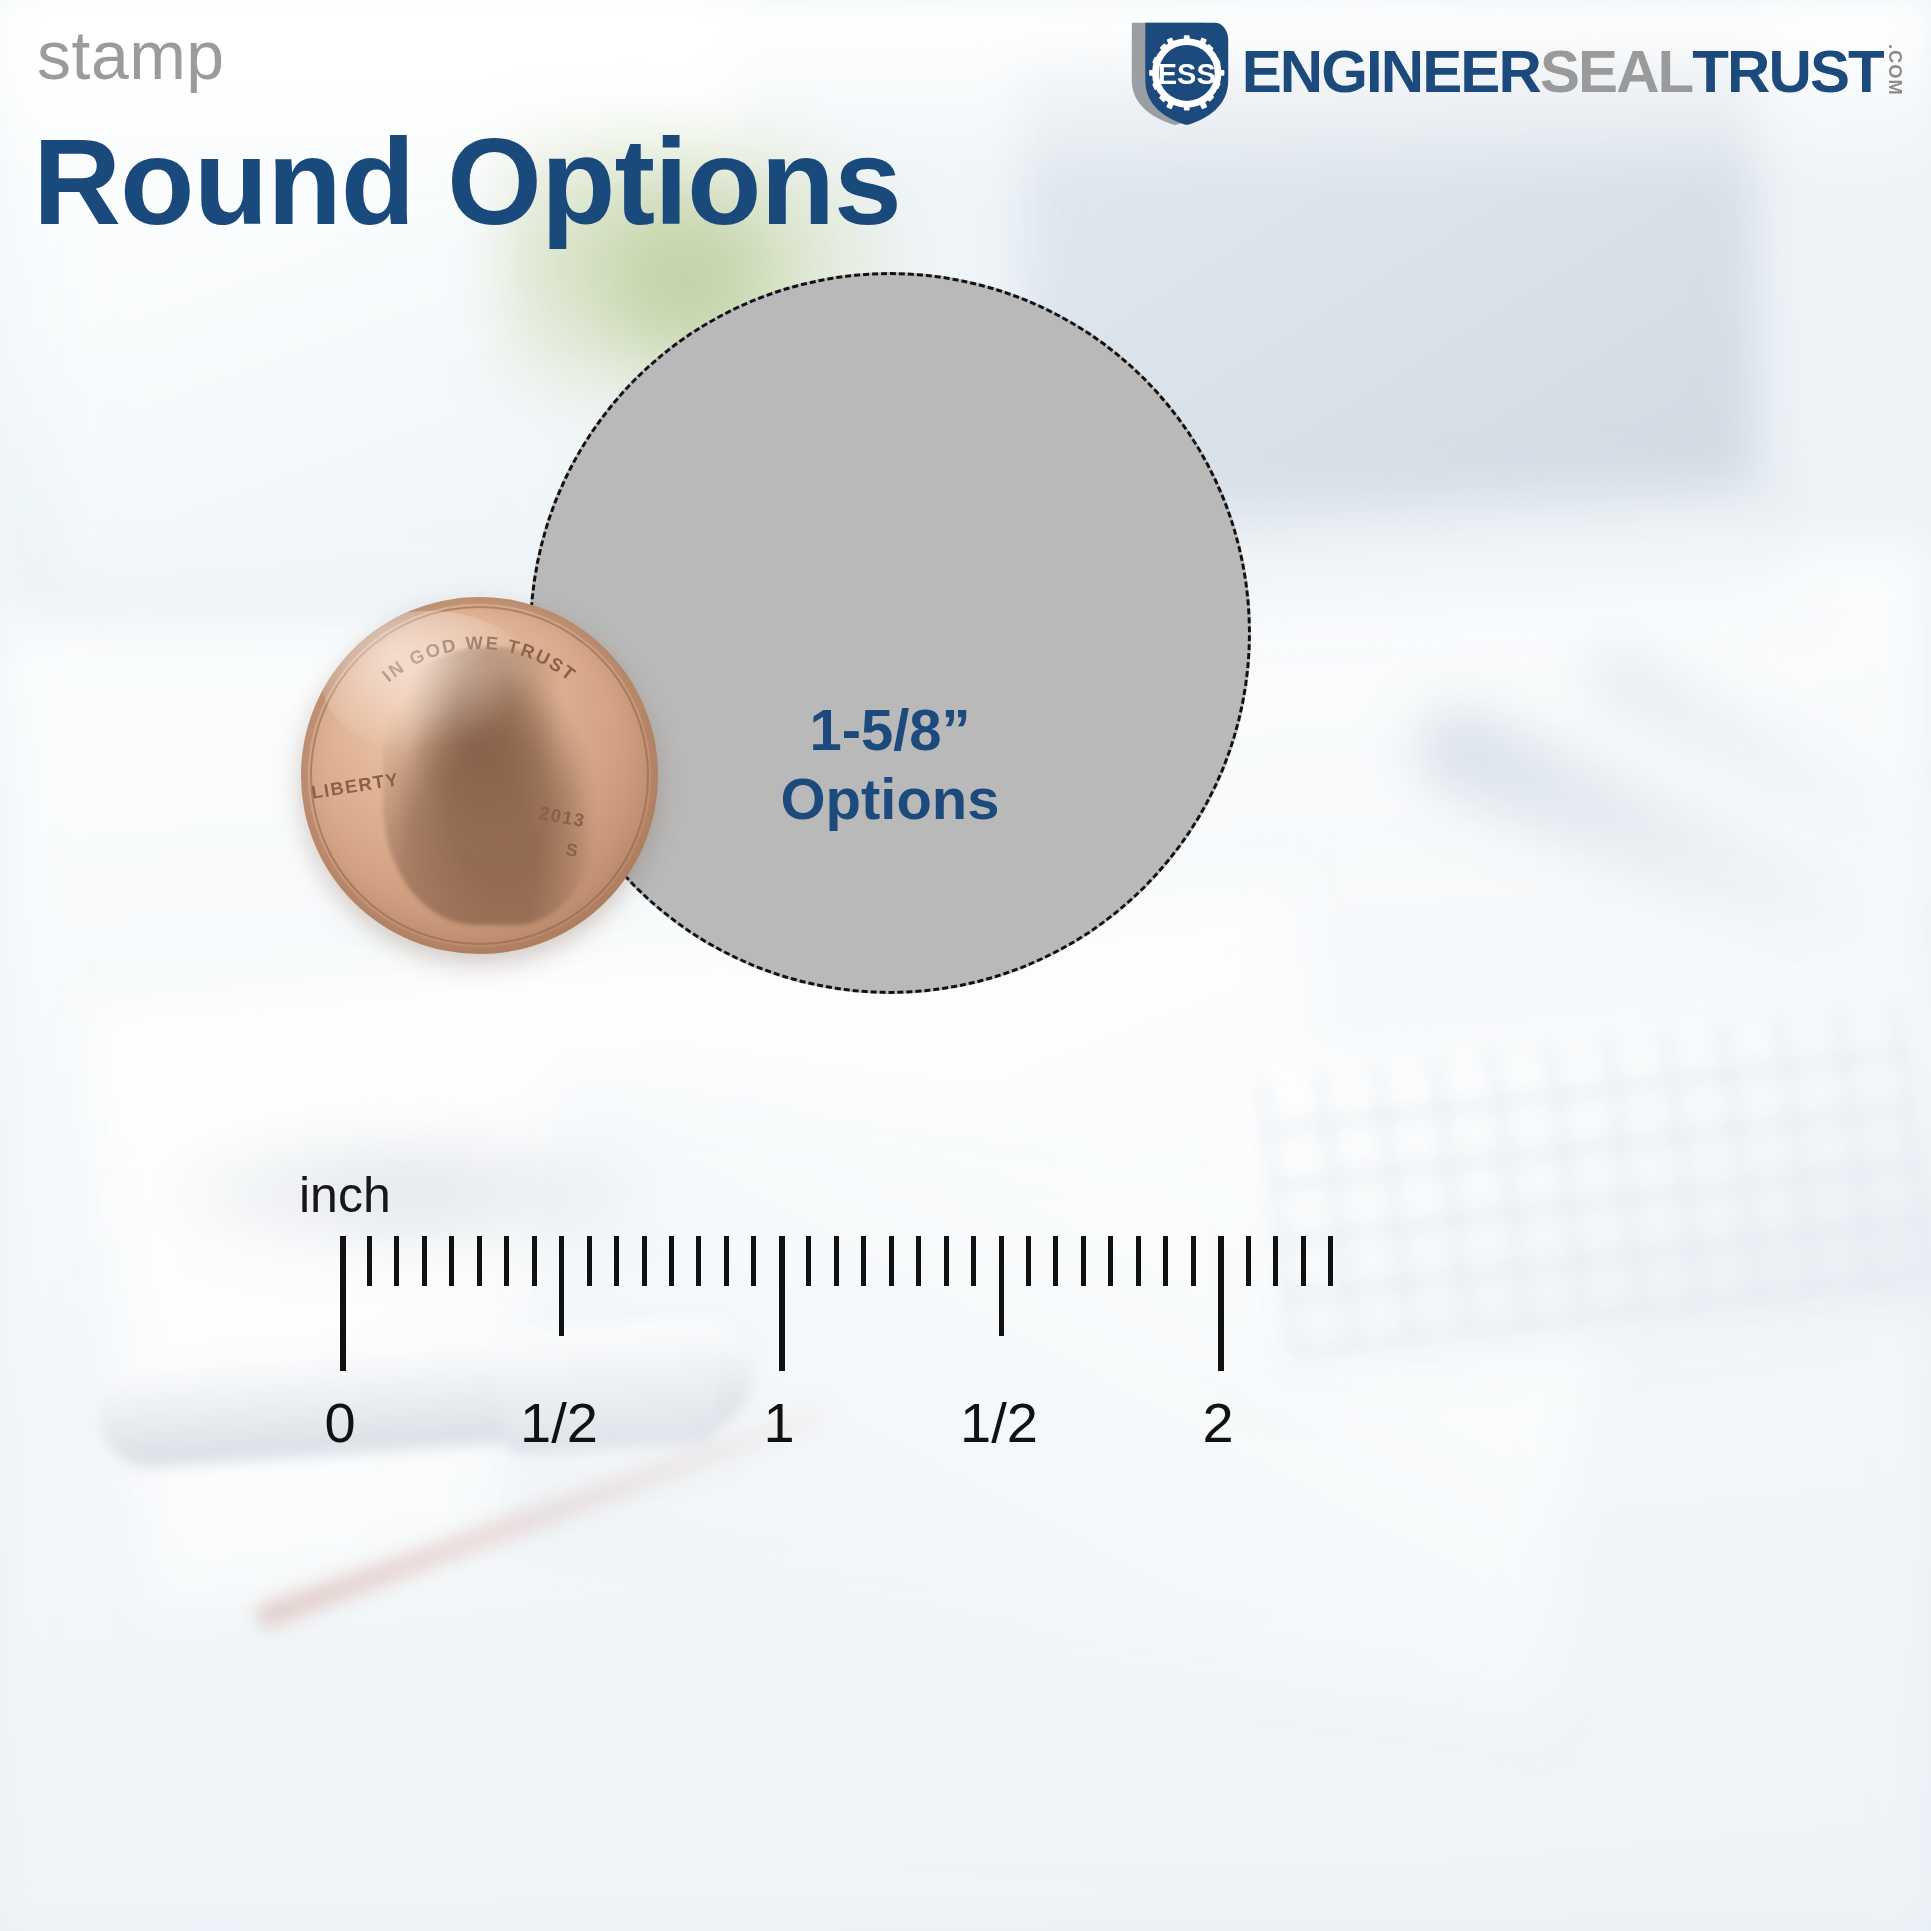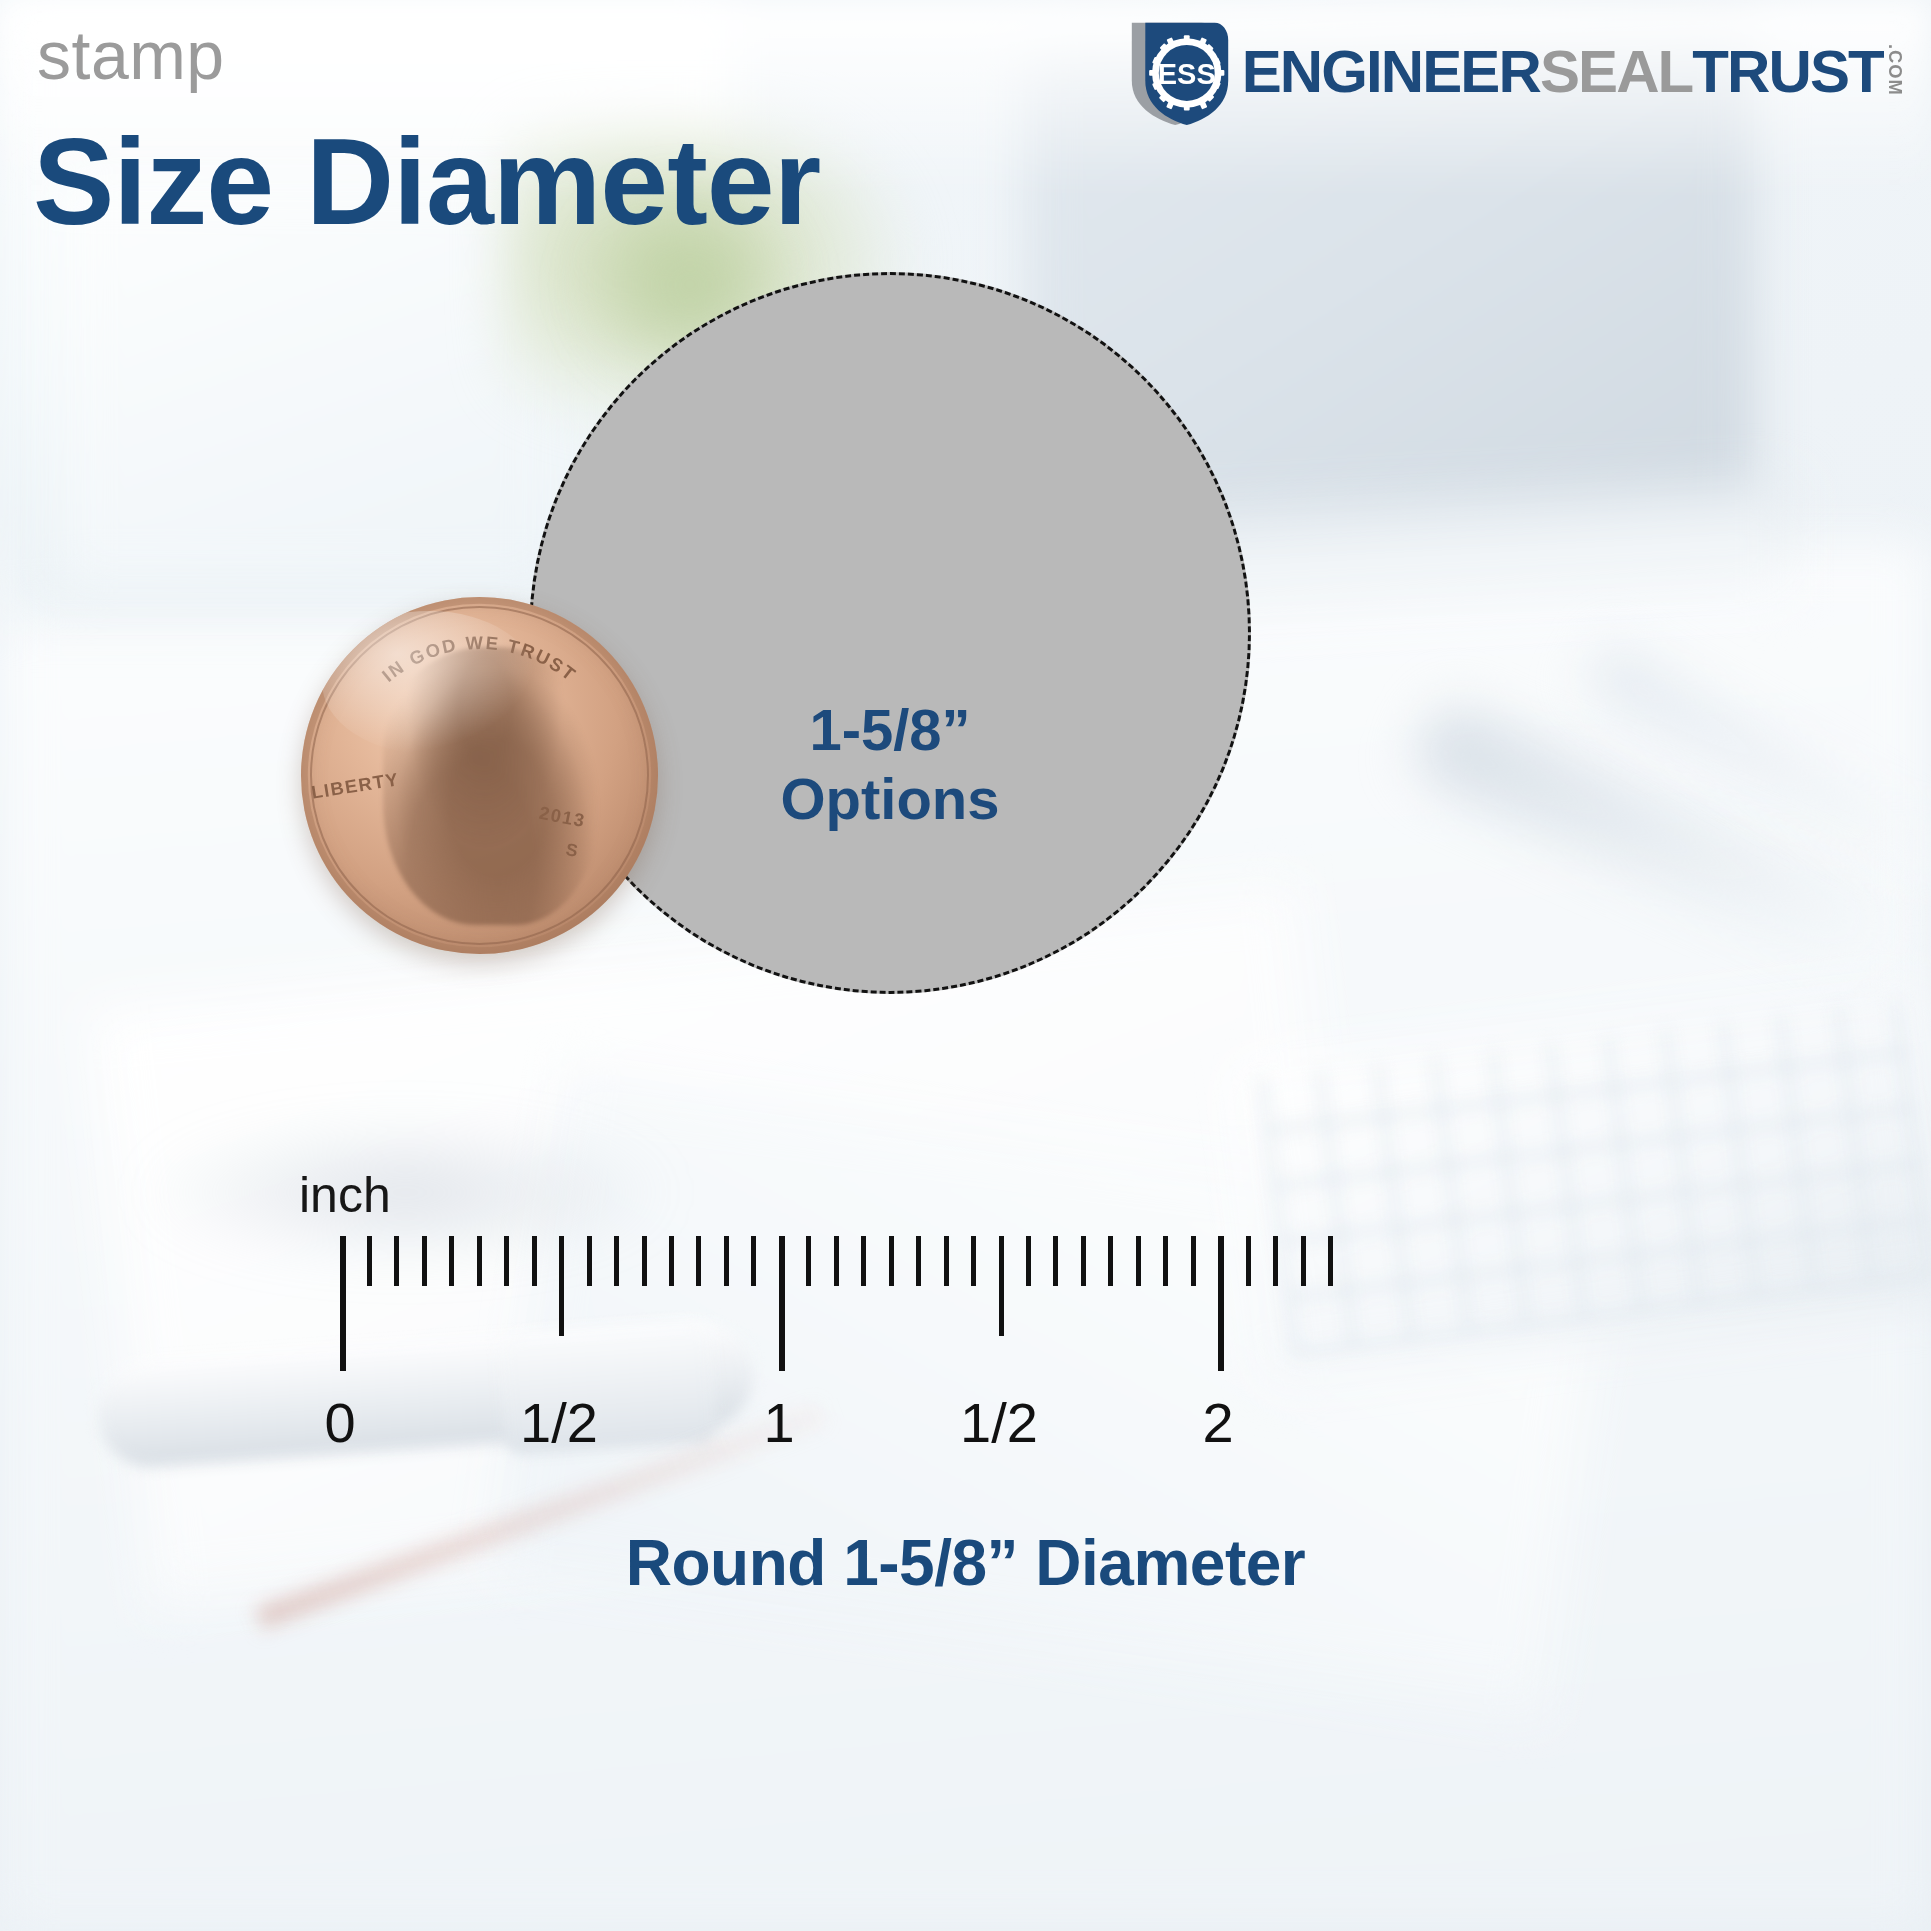--- a/index.html
+++ b/index.html
@@ -156,21 +156,21 @@
     <div class="bg-el bg-pen"></div>
     <div class="bg-el bg-pen2"></div>
     <div class="bg-el bg-marker"></div>
     <div class="bg-el bg-markercap"></div>
     <div class="bg-el bg-red"></div>
     <div class="bg-el bg-shadow"></div>
     <div class="bg-el bg-top-sheen"></div>
   </div>
 
   <div class="stamp-word">stamp</div>
-  <div class="page-title">Size Diameter</div>
+  <div class="page-title">Round Options</div>
 
   <div class="logo">
     <div class="logo-badge">
       <svg width="108" height="112" viewBox="0 0 112 116" xmlns="http://www.w3.org/2000/svg">
         <path d="M6 8 H78 C88 8 96 16 96 26 V68 C96 94 72 108 51 114 C30 108 6 94 6 68 Z" fill="#9b9fa4"></path>
         <path d="M20 8 H92 C100 8 106 16 106 26 V68 C106 94 84 108 63 114 C42 108 20 94 20 68 Z" fill="#1d4a7c"></path>
         <g fill="#ffffff">
           <circle cx="63" cy="60" r="36"></circle>
         </g>
         <g fill="#1d4a7c">
@@ -270,16 +270,15 @@
       </div>
     <div id="rlabels">
         <div class="rlabel" style="left: 41px; top: 154px;">0</div>
         <div class="rlabel" style="left: 260px; top: 154px;">1/2</div>
         <div class="rlabel" style="left: 480px; top: 154px;">1</div>
         <div class="rlabel" style="left: 700px; top: 154px;">1/2</div>
         <div class="rlabel" style="left: 919px; top: 154px;">2</div>
       </div>
   </div>
 
-  <div class="caption">Round 1-5/8” Diameter</div>
 
 </div>
 
 
 </body></html>

